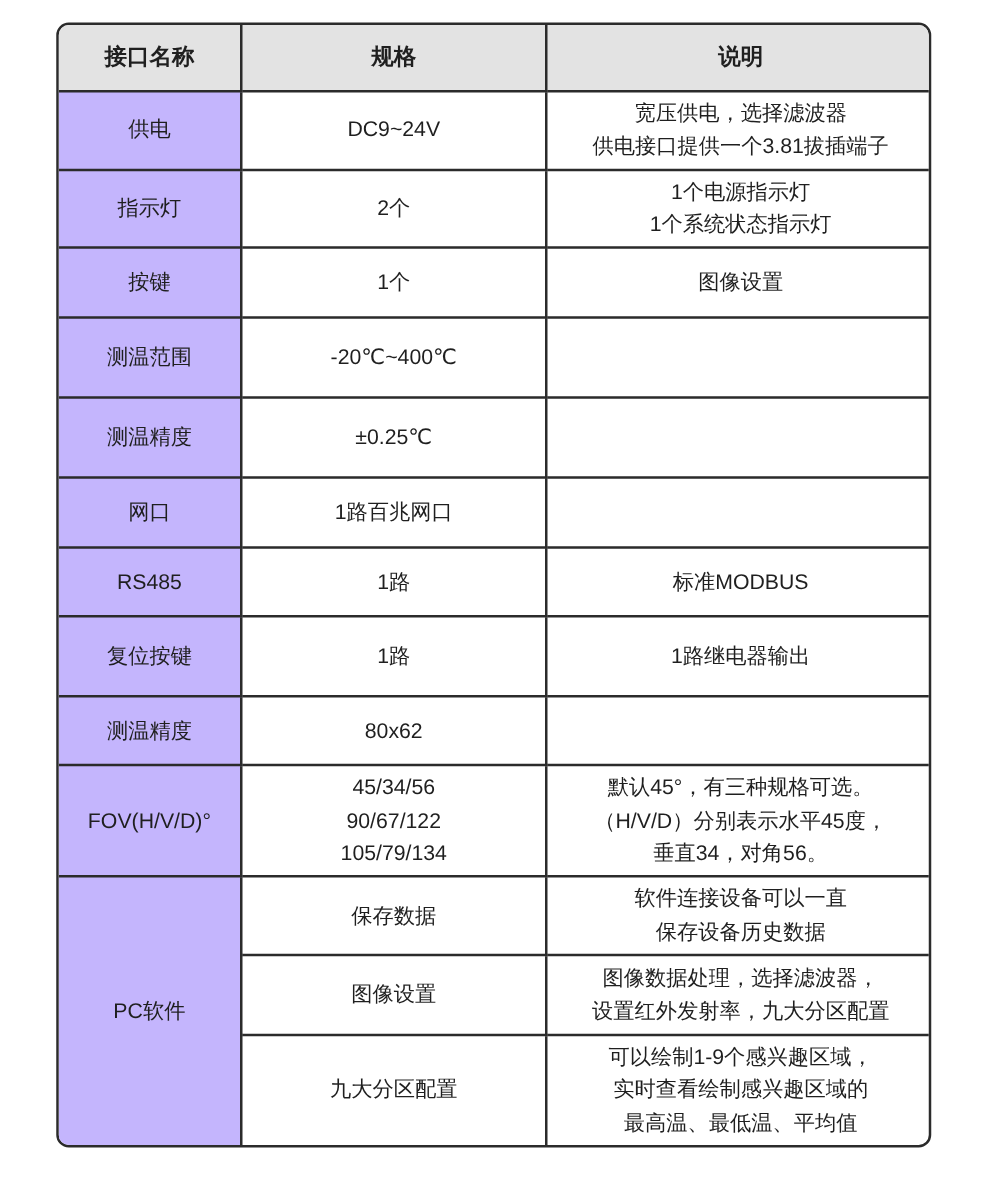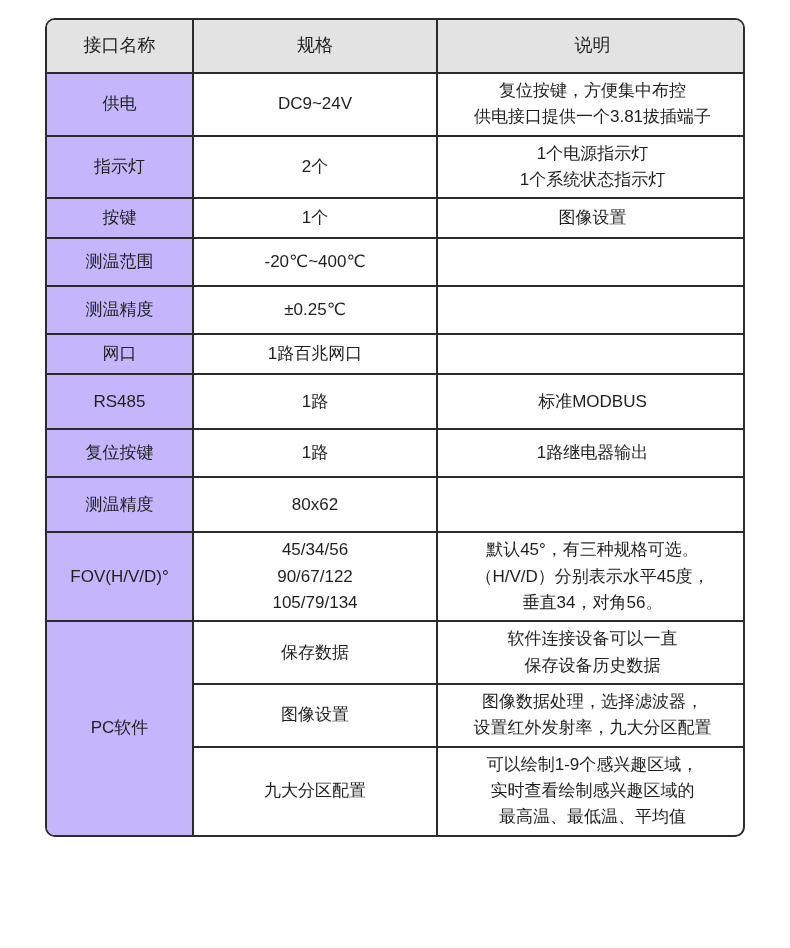--- a/index.html
+++ b/index.html
@@ -32,30 +32,30 @@
     text-align: center;
     vertical-align: middle;
     font-size: 17px;
     line-height: 1.55;
     white-space: pre-line;
     padding: 4px 6px;
     font-weight: 400;
   }
   table.spec th {
     font-size: 18px;
-    font-weight: 400;
+    font-weight: 700;
     background: #e3e3e3;
   }
   td.rowname {
     background: #c4b5fd;
   }
   
   tr.h57  { height: 53px; }
-  tr.h60  { height: 40px; }
-  tr.h58  { height: 48px; }
+  tr.h60  { height: 56px; }
+  tr.h58  { height: 64px; }
   tr.h59  { height: 55px; }
   tr.h64  { height: 60px; }
   tr.h92  { height: 88px; }
   tr.h85  { height: 81px; }
 </style>
 </head>
 <body>
 
 <div class="table-wrap">
   <table class="spec">
@@ -67,21 +67,21 @@
     <tbody>
       <tr class="h57">
         <th>接口名称</th>
         <th>规格</th>
         <th>说明</th>
       </tr>
 
       <tr class="h60">
         <td class="rowname">供电</td>
         <td>DC9~24V</td>
-        <td>复位按键，方便集中布控
+        <td>宽压供电，选择滤波器
 供电接口提供一个3.81拔插端子</td>
       </tr>
 
       <tr class="h60">
         <td class="rowname">指示灯</td>
         <td>2个</td>
         <td>1个电源指示灯
 1个系统状态指示灯</td>
       </tr>
 

